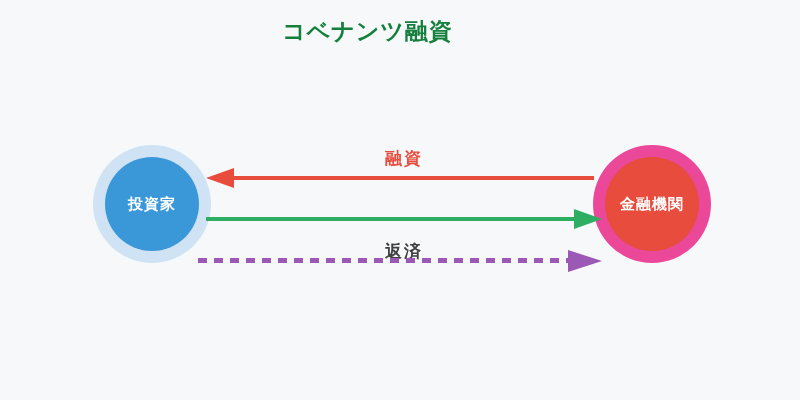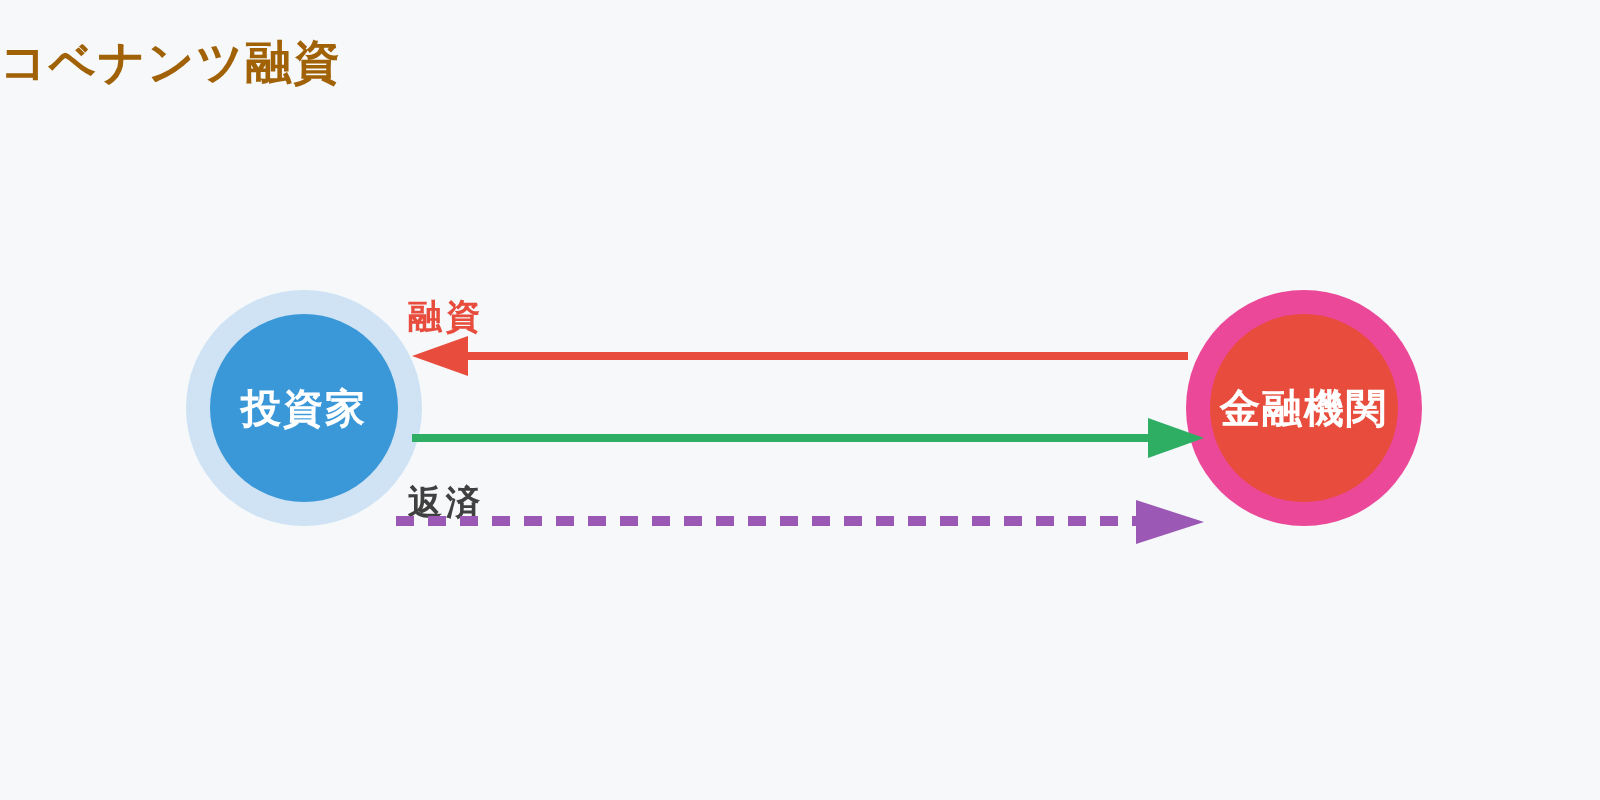--- a/index.html
+++ b/index.html
@@ -13,24 +13,25 @@
     position: relative;
     width: 800px;
     height: 400px;
     background: #f6f8fa;
   }
   .diagram-title {
     position: absolute;
     top: 16px;
     left: 0;
     width: 735px;
+    text-align: center;
     font-size: 23px;
     font-weight: bold;
     letter-spacing: 1px;
-    color: #a16207;
+    color: #15803d;
   }
   
   .node-halo {
     position: absolute;
     width: 118px;
     height: 118px;
     border-radius: 50%;
     display: flex;
     align-items: center;
     justify-content: center;
@@ -39,21 +40,21 @@
   .node-halo.right { left: 593px; top: 145px; background: #ec4899; }
   .node-circle {
     width: 94px;
     height: 94px;
     border-radius: 50%;
     display: flex;
     align-items: center;
     justify-content: center;
     color: #ffffff;
     font-weight: bold;
-    font-size: 20px;
+    font-size: 15px;
     letter-spacing: 1px;
     text-align: left;
     line-height: 1.1;
   }
   .node-circle.blue { background: #3a98d9; }
   .node-circle.red  { background: #e74c3c; }
   
   .arrow-line {
     position: absolute;
     height: 4px;
@@ -84,20 +85,21 @@
   .head-covenant {
     left: 568px; top: 250px;
     border-top: 11px solid transparent;
     border-bottom: 11px solid transparent;
     border-left: 34px solid #9b58b5;
   }
   .arrow-label {
     position: absolute;
     left: 204px;
     width: 400px;
+    text-align: center;
     font-size: 17px;
     font-weight: bold;
     letter-spacing: 2px;
     font-family: Liberation Mono, monospace;
   }
   .label-loan      { top: 147px; color: #e74c3c; }
   .label-repayment { top: 240px; color: #404040; }
   .label-covenant  { top: 267px; color: #9b58b5; }
 </style>
 </head>

